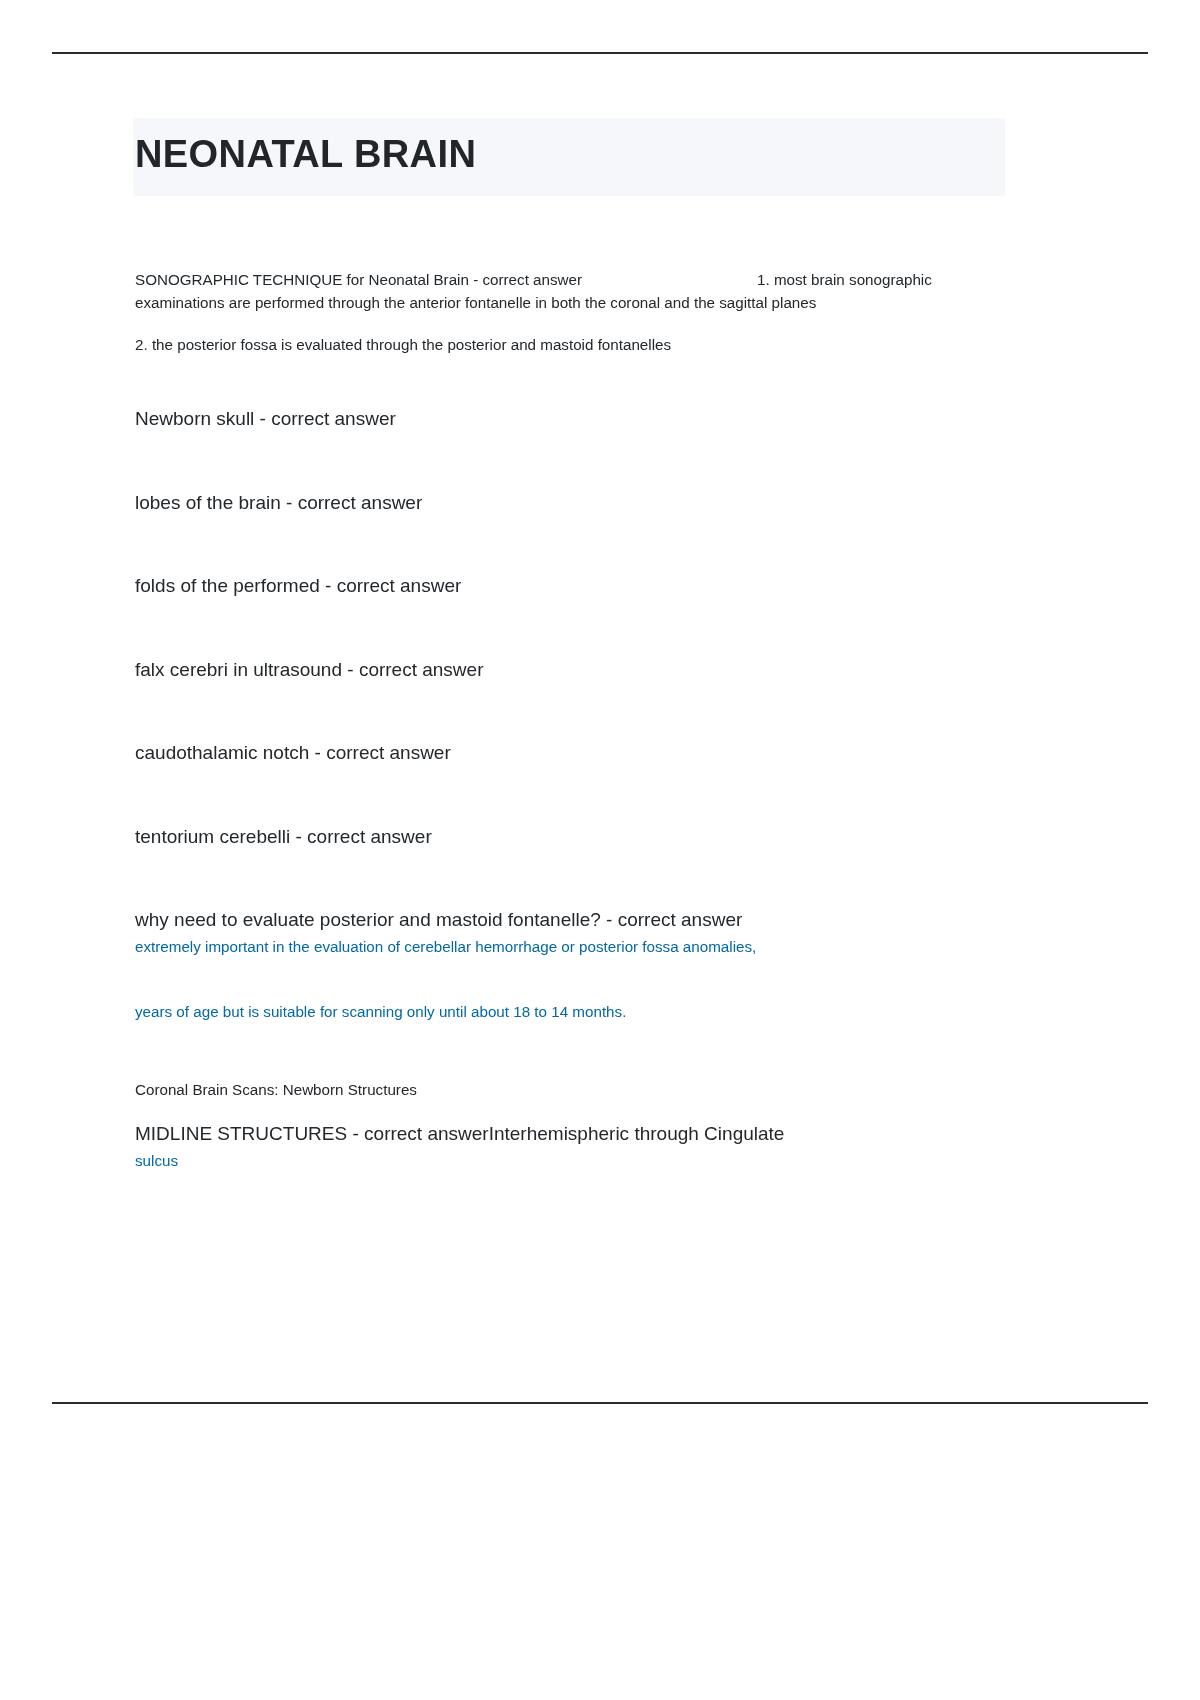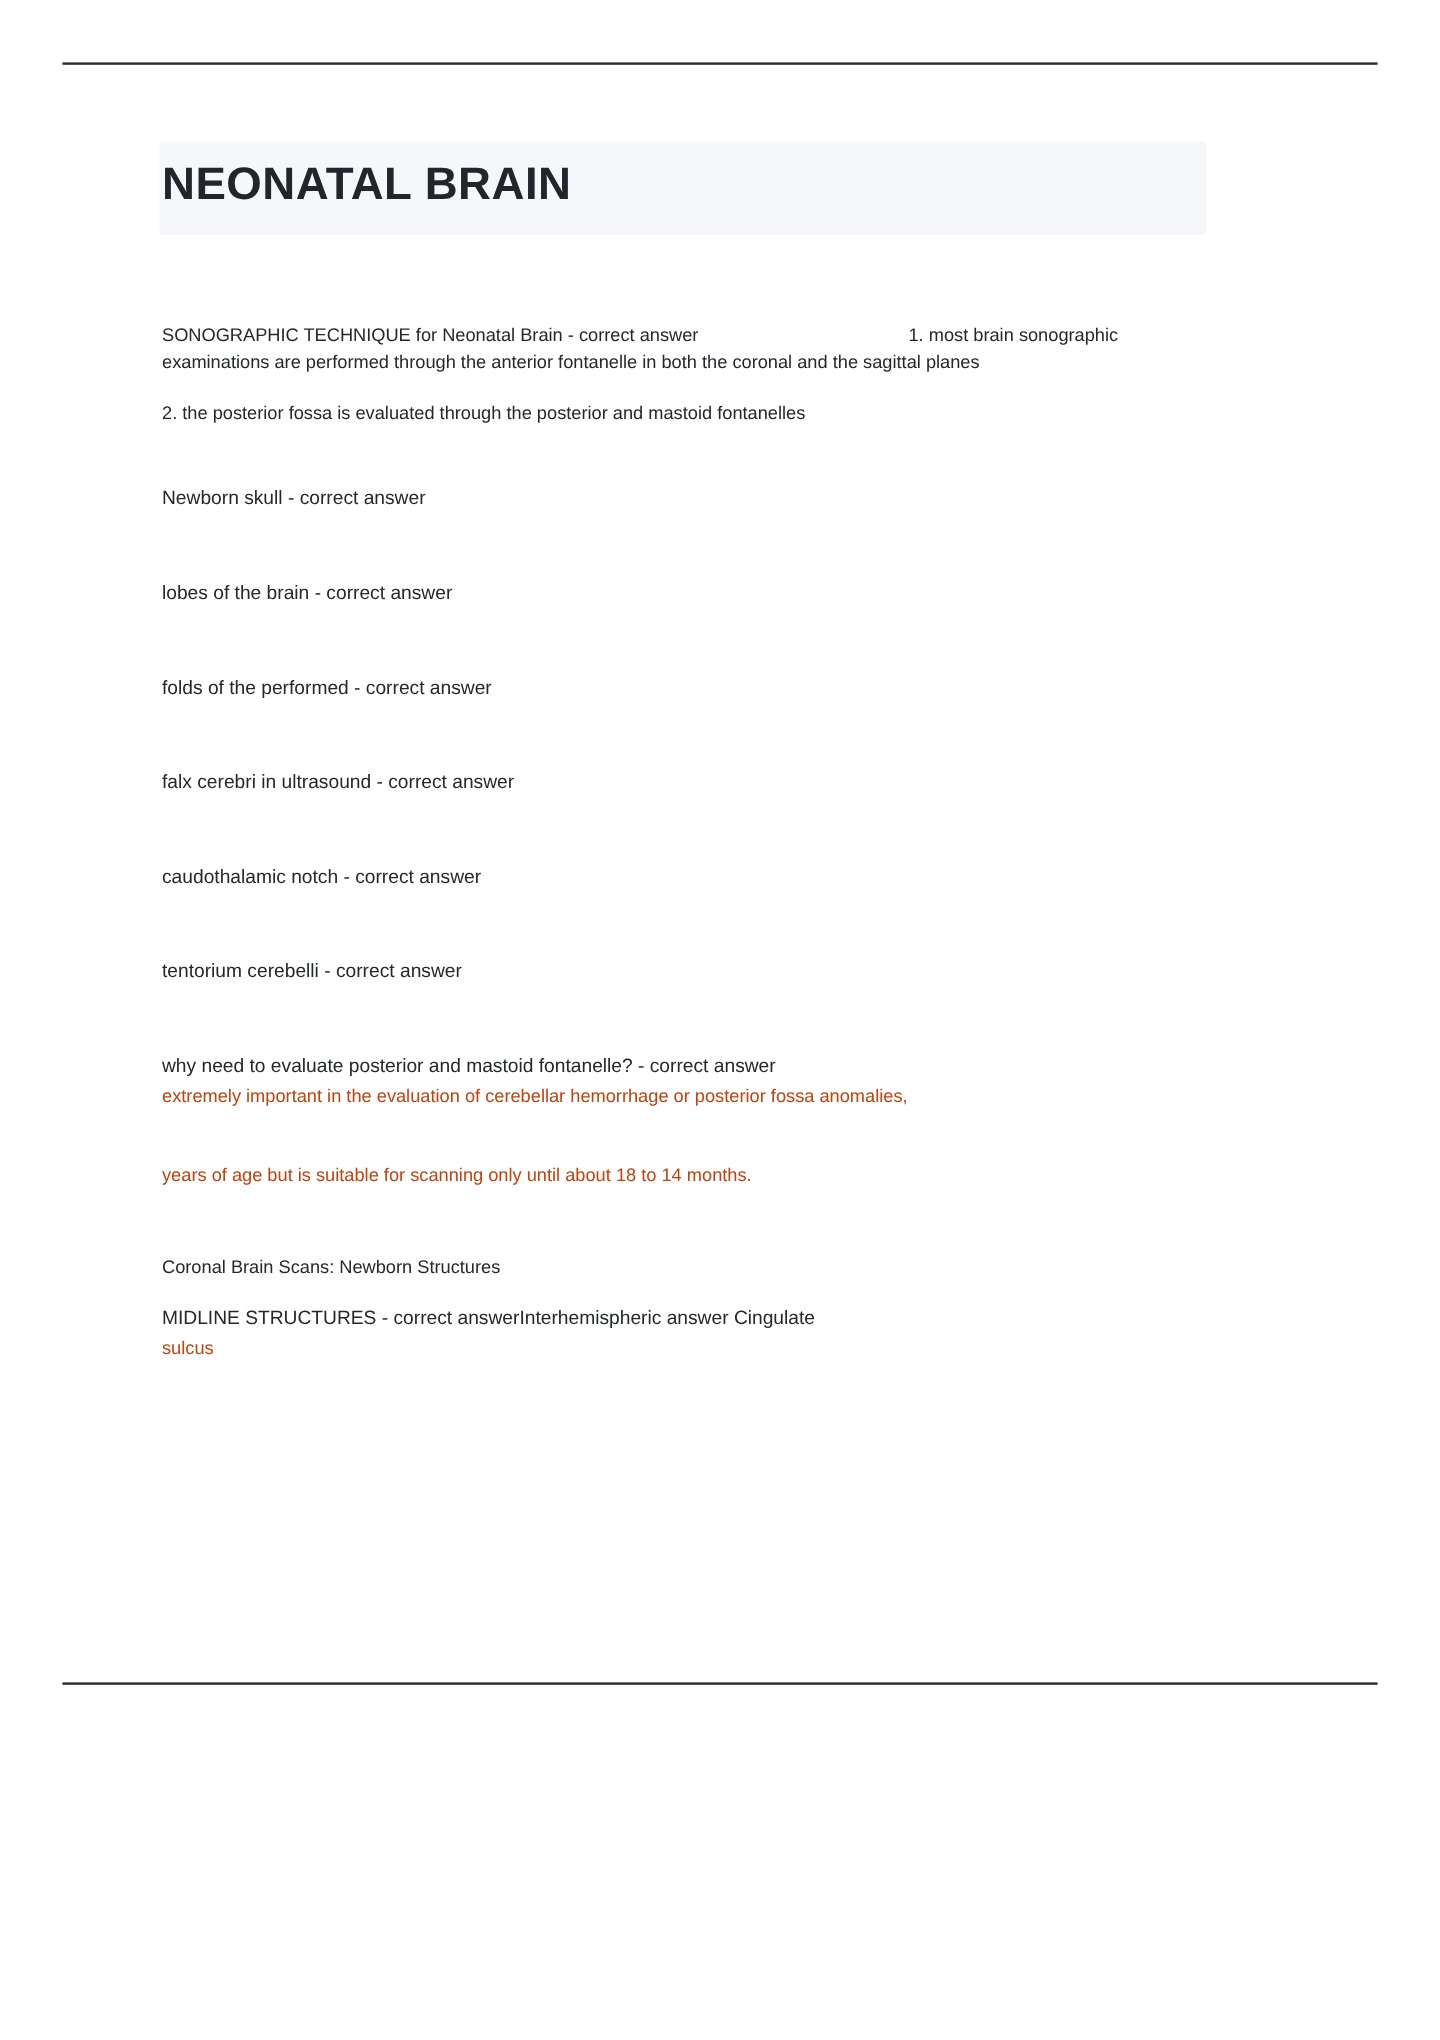--- a/index.html
+++ b/index.html
@@ -63,32 +63,32 @@
     margin: 12px 0 18px 0;
   }
   .qa .spacer-wide {
     display: inline-block;
     width: 175px;
   }
   .gap-md { height: 30px; }
   .gap-lg { height: 42px; }
 
   .entry {
-    font-size: 16px;
+    font-size: 19px;
     line-height: 1.55;
     color: #23282d;
     margin: 0;
   }
   .entry-spaced {
     margin-bottom: 54px;
   }
   .cont-line {
     font-size: 15.2px;
     line-height: 1.55;
-    color: #c2410c;
+    color: #0369a1;
     margin: 0;
   }
 </style>
 </head>
 <body>
 
 <div class="page">
 
   <div class="rule rule-top"></div>
 
@@ -127,21 +127,21 @@
 
       <div class="gap-lg"></div>
 
       <p class="cont-line">years of age but is suitable for scanning only until about 18 to 14 months.</p>
 
       <div class="gap-lg"></div>
 
       <p class="qa">Coronal Brain Scans: Newborn Structures</p>
 
       <p class="entry">
-        <span>MIDLINE STRUCTURES - correct answer</span><span class="spacer-narrow"></span><span>Interhemispheric answer Cingulate</span>
+        <span>MIDLINE STRUCTURES - correct answer</span><span class="spacer-narrow"></span><span>Interhemispheric through Cingulate</span>
       </p>
       <p class="cont-line">sulcus</p>
 
     </div>
   </div>
 
   <div class="rule rule-bottom"></div>
 </div>
 
 </body></html>

